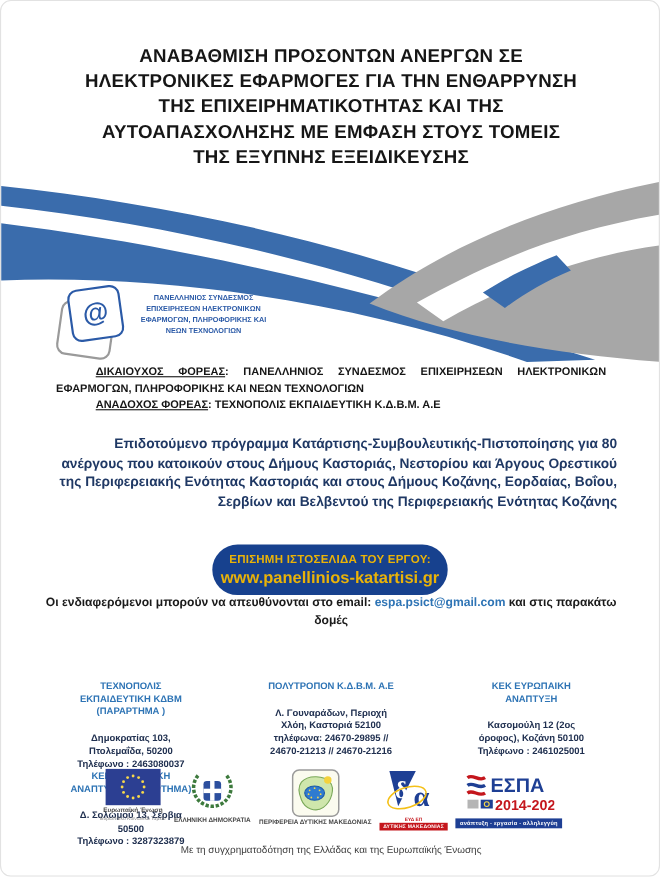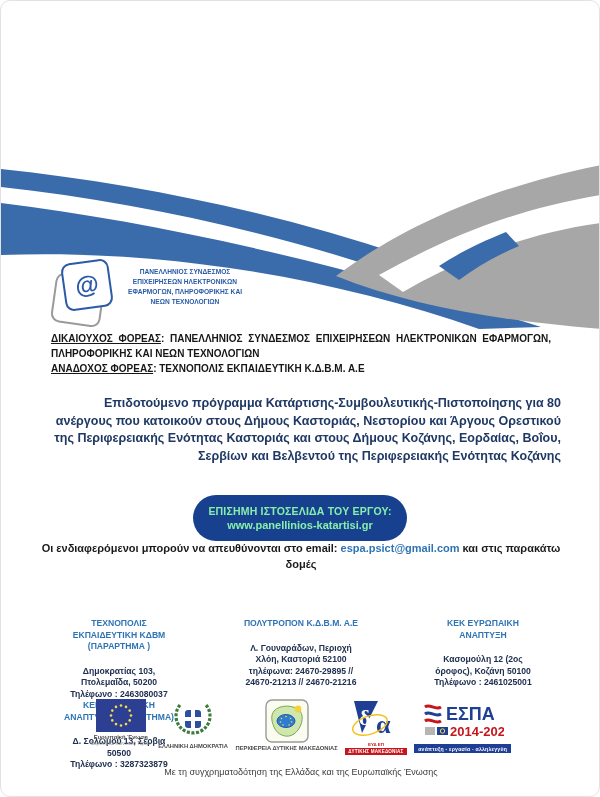--- a/index.html
+++ b/index.html
@@ -30,35 +30,35 @@
   }
   .psict .psict-text{
     position:absolute;left:72px;top:8px;width:128px;text-align:center;
     font-size:6.6px;line-height:10px;font-weight:bold;color:#2b5aa7;white-space:pre-line;
   }
   
   .funding{
     position:absolute;top:330px;left:50px;width:500px;
     font-size:10px;line-height:15px;font-weight:bold;color:#161616;text-align:justify;
   }
-  .funding .u{text-decoration:underline;}
+  .funding .u{text-decoration:underline;margin-left:36px;}
   
   .program{
     position:absolute;top:394px;left:40px;width:520px;text-align:right;
     font-size:12.5px;line-height:17.5px;font-weight:bold;color:#1f3864;white-space:pre-line;
   }
   
   .site-btn{
     position:absolute;top:494px;left:192px;width:214px;height:46px;border:none;
-    background:#17418e;border-radius:23px;color:#86efac;cursor:pointer;
+    background:#17418e;border-radius:23px;color:#eab308;cursor:pointer;
     display:flex;flex-direction:column;align-items:center;justify-content:center;gap:2px;
     font-family:"Liberation Sans", sans-serif;
   }
   .site-btn .l1{font-size:10.5px;font-weight:bold;letter-spacing:.2px;}
-  .site-btn .l2{font-size:11px;font-weight:bold;text-align:right;}
+  .site-btn .l2{font-size:15px;font-weight:bold;text-align:right;}
   
   .contact{
     position:absolute;top:539px;left:40px;width:520px;text-align:center;
     font-size:11px;line-height:16px;font-weight:bold;color:#1a1a1a;
   }
   .contact .email{color:#2e74b5;cursor:pointer;}
   
   .locations{
     position:absolute;top:617px;left:32px;width:536px;
     display:grid;grid-template-columns:1fr 1fr 1fr;column-gap:10px;
@@ -92,20 +92,25 @@
   .footer{
     position:absolute;top:766px;left:40px;width:520px;text-align:center;
     font-size:9px;font-weight:normal;color:#3c3c3c;
   }
 </style>
 </head>
 <body>
 
 <div class="poster">
 
+  <div class="title">ΑΝΑΒΑΘΜΙΣΗ ΠΡΟΣΟΝΤΩΝ ΑΝΕΡΓΩΝ ΣΕ
+ΗΛΕΚΤΡΟΝΙΚΕΣ ΕΦΑΡΜΟΓΕΣ ΓΙΑ ΤΗΝ ΕΝΘΑΡΡΥΝΣΗ
+ΤΗΣ ΕΠΙΧΕΙΡΗΜΑΤΙΚΟΤΗΤΑΣ ΚΑΙ ΤΗΣ
+ΑΥΤΟΑΠΑΣΧΟΛΗΣΗΣ ΜΕ ΕΜΦΑΣΗ ΣΤΟΥΣ ΤΟΜΕΙΣ
+ΤΗΣ ΕΞΥΠΝΗΣ ΕΞΕΙΔΙΚΕΥΣΗΣ</div>
 
   <svg class="swoosh" viewBox="0 0 600 170" aria-hidden="true">
     <path d="M0,10 C150,26 310,60 462,118 L438,130 C295,78 145,44 0,28 Z" fill="#3a6cac"></path>
     <path d="M0,44 C160,64 330,102 540,168 L478,170 C330,118 160,90 0,96 Z" fill="#3a6cac"></path>
     <path d="M600,6 C480,30 395,72 335,117 C410,147 500,162 600,170 L600,6 Z" fill="#a7a7a7"></path>
     <path d="M600,36 C505,52 440,82 378,116 L402,133 C455,102 525,74 600,64 Z" fill="#ffffff"></path>
     <path d="M505,73 C478,84 458,94 438,107 L458,121 C476,108 494,97 518,87 Z" fill="#3a6cac"></path>
   </svg>
 
   <div class="psict">

